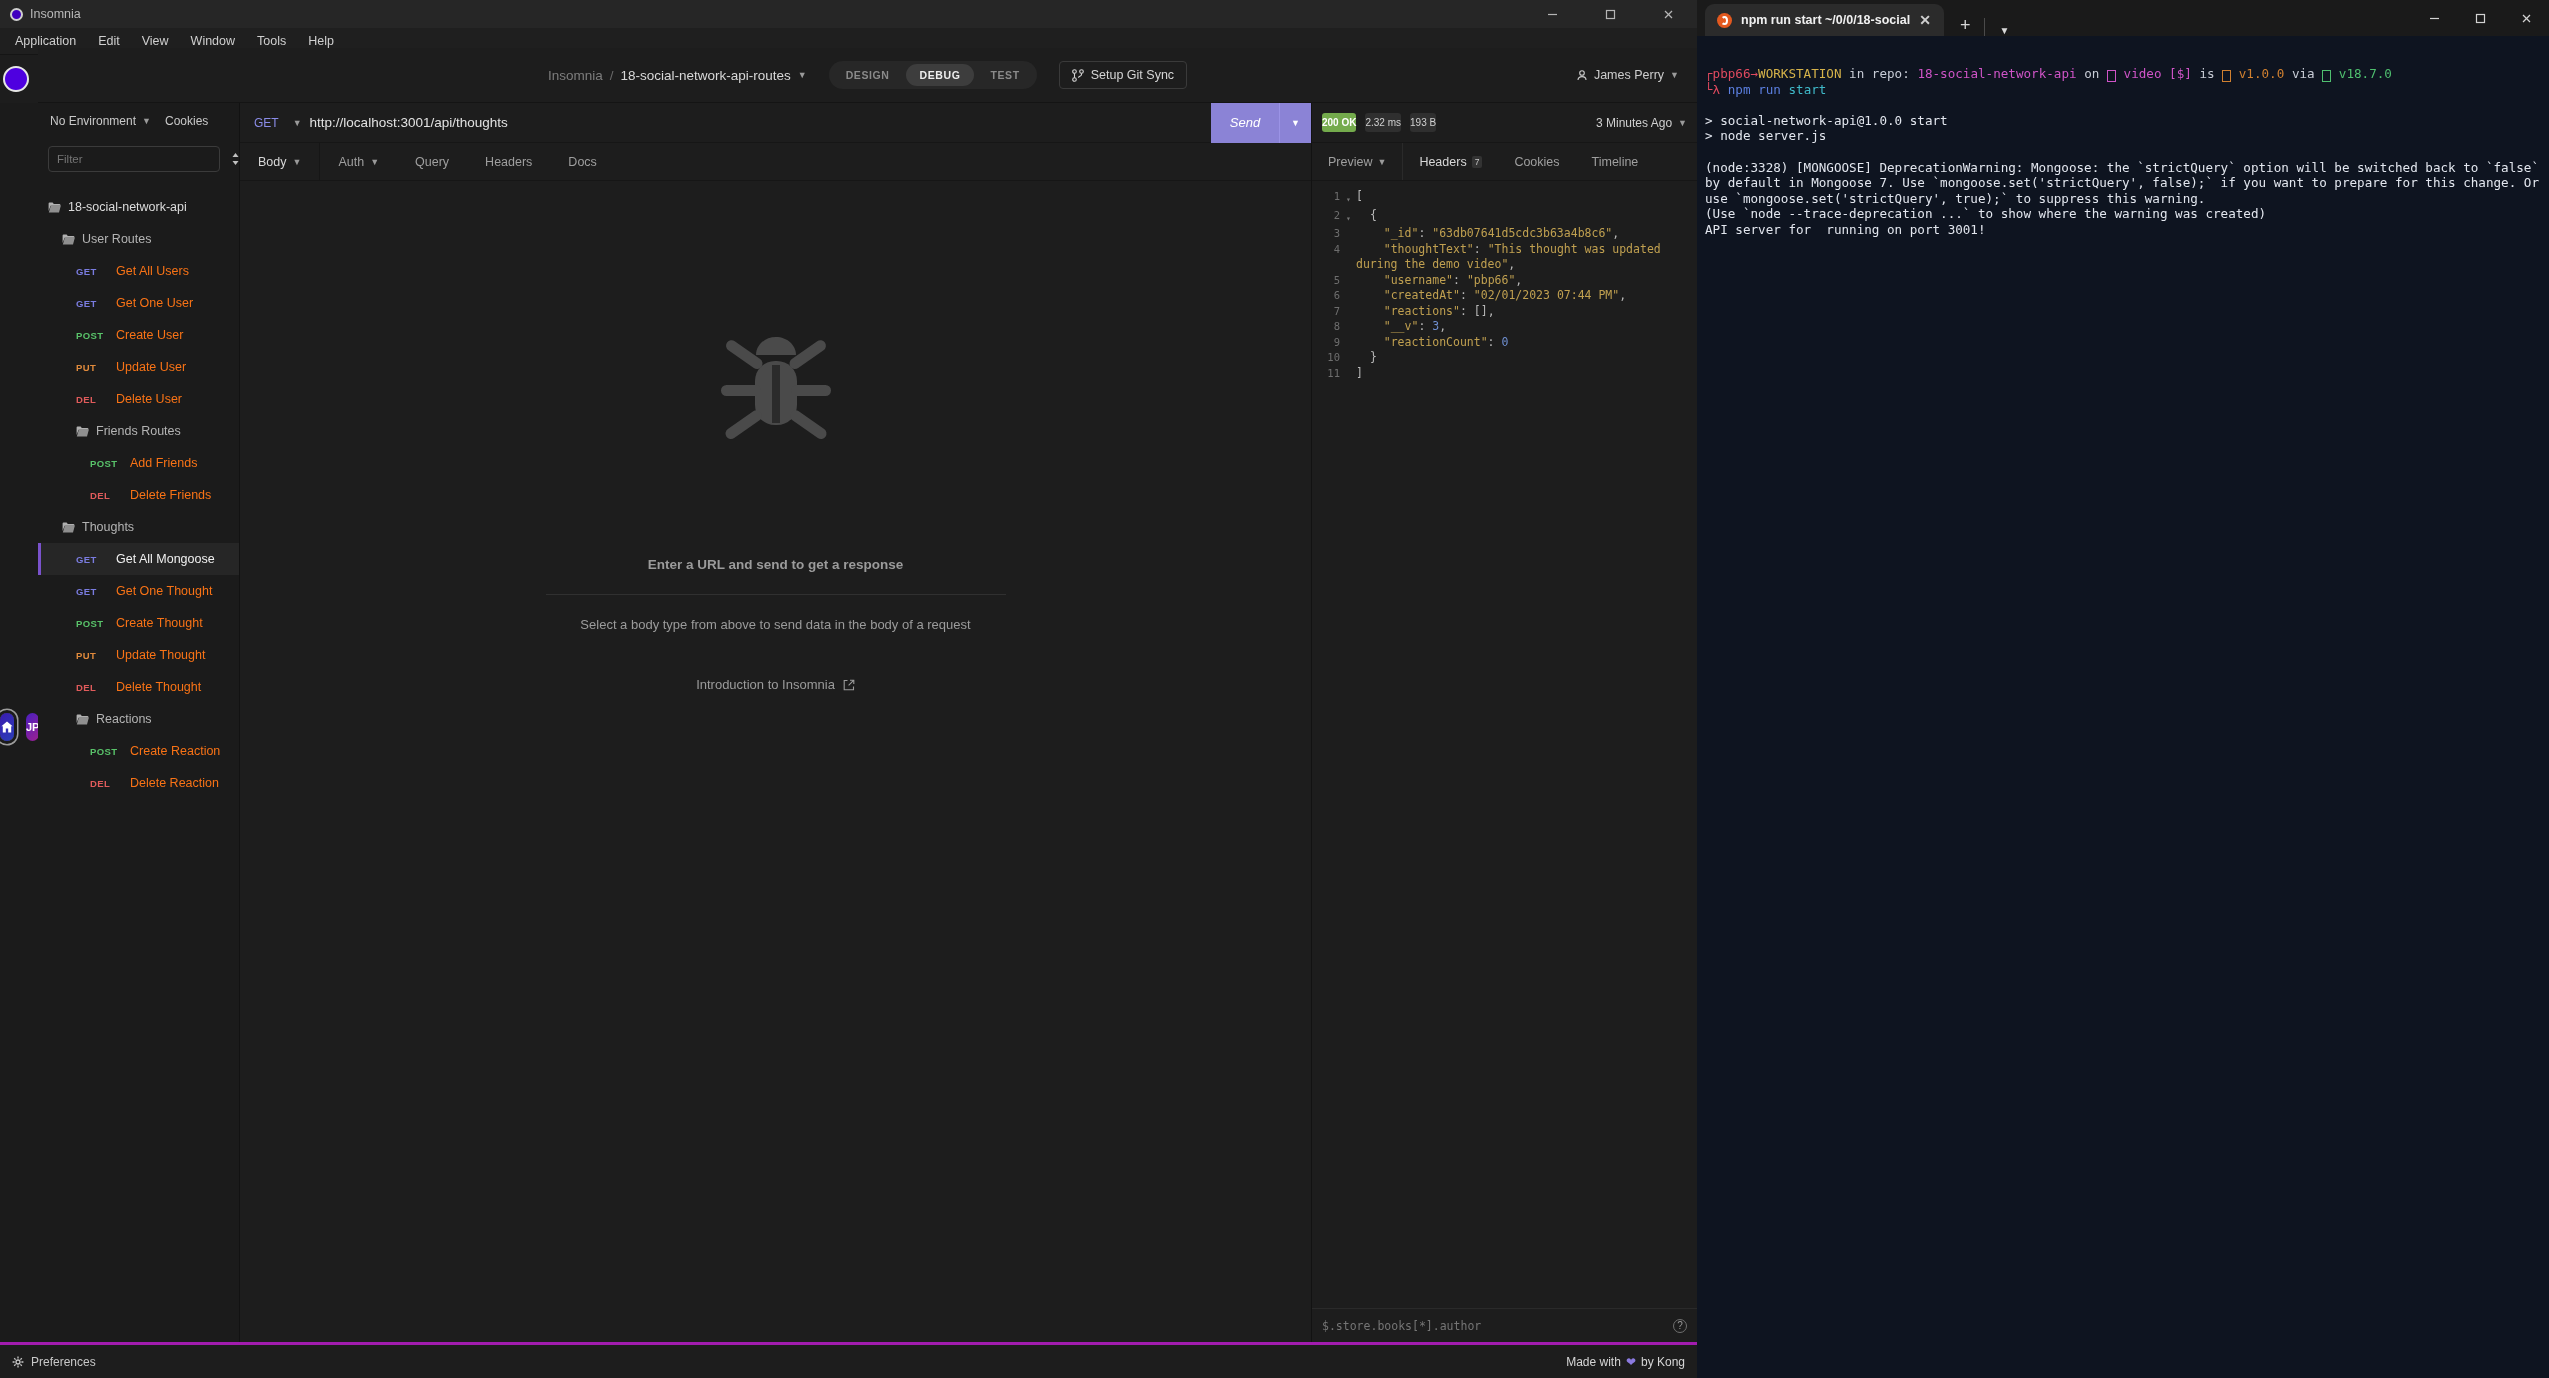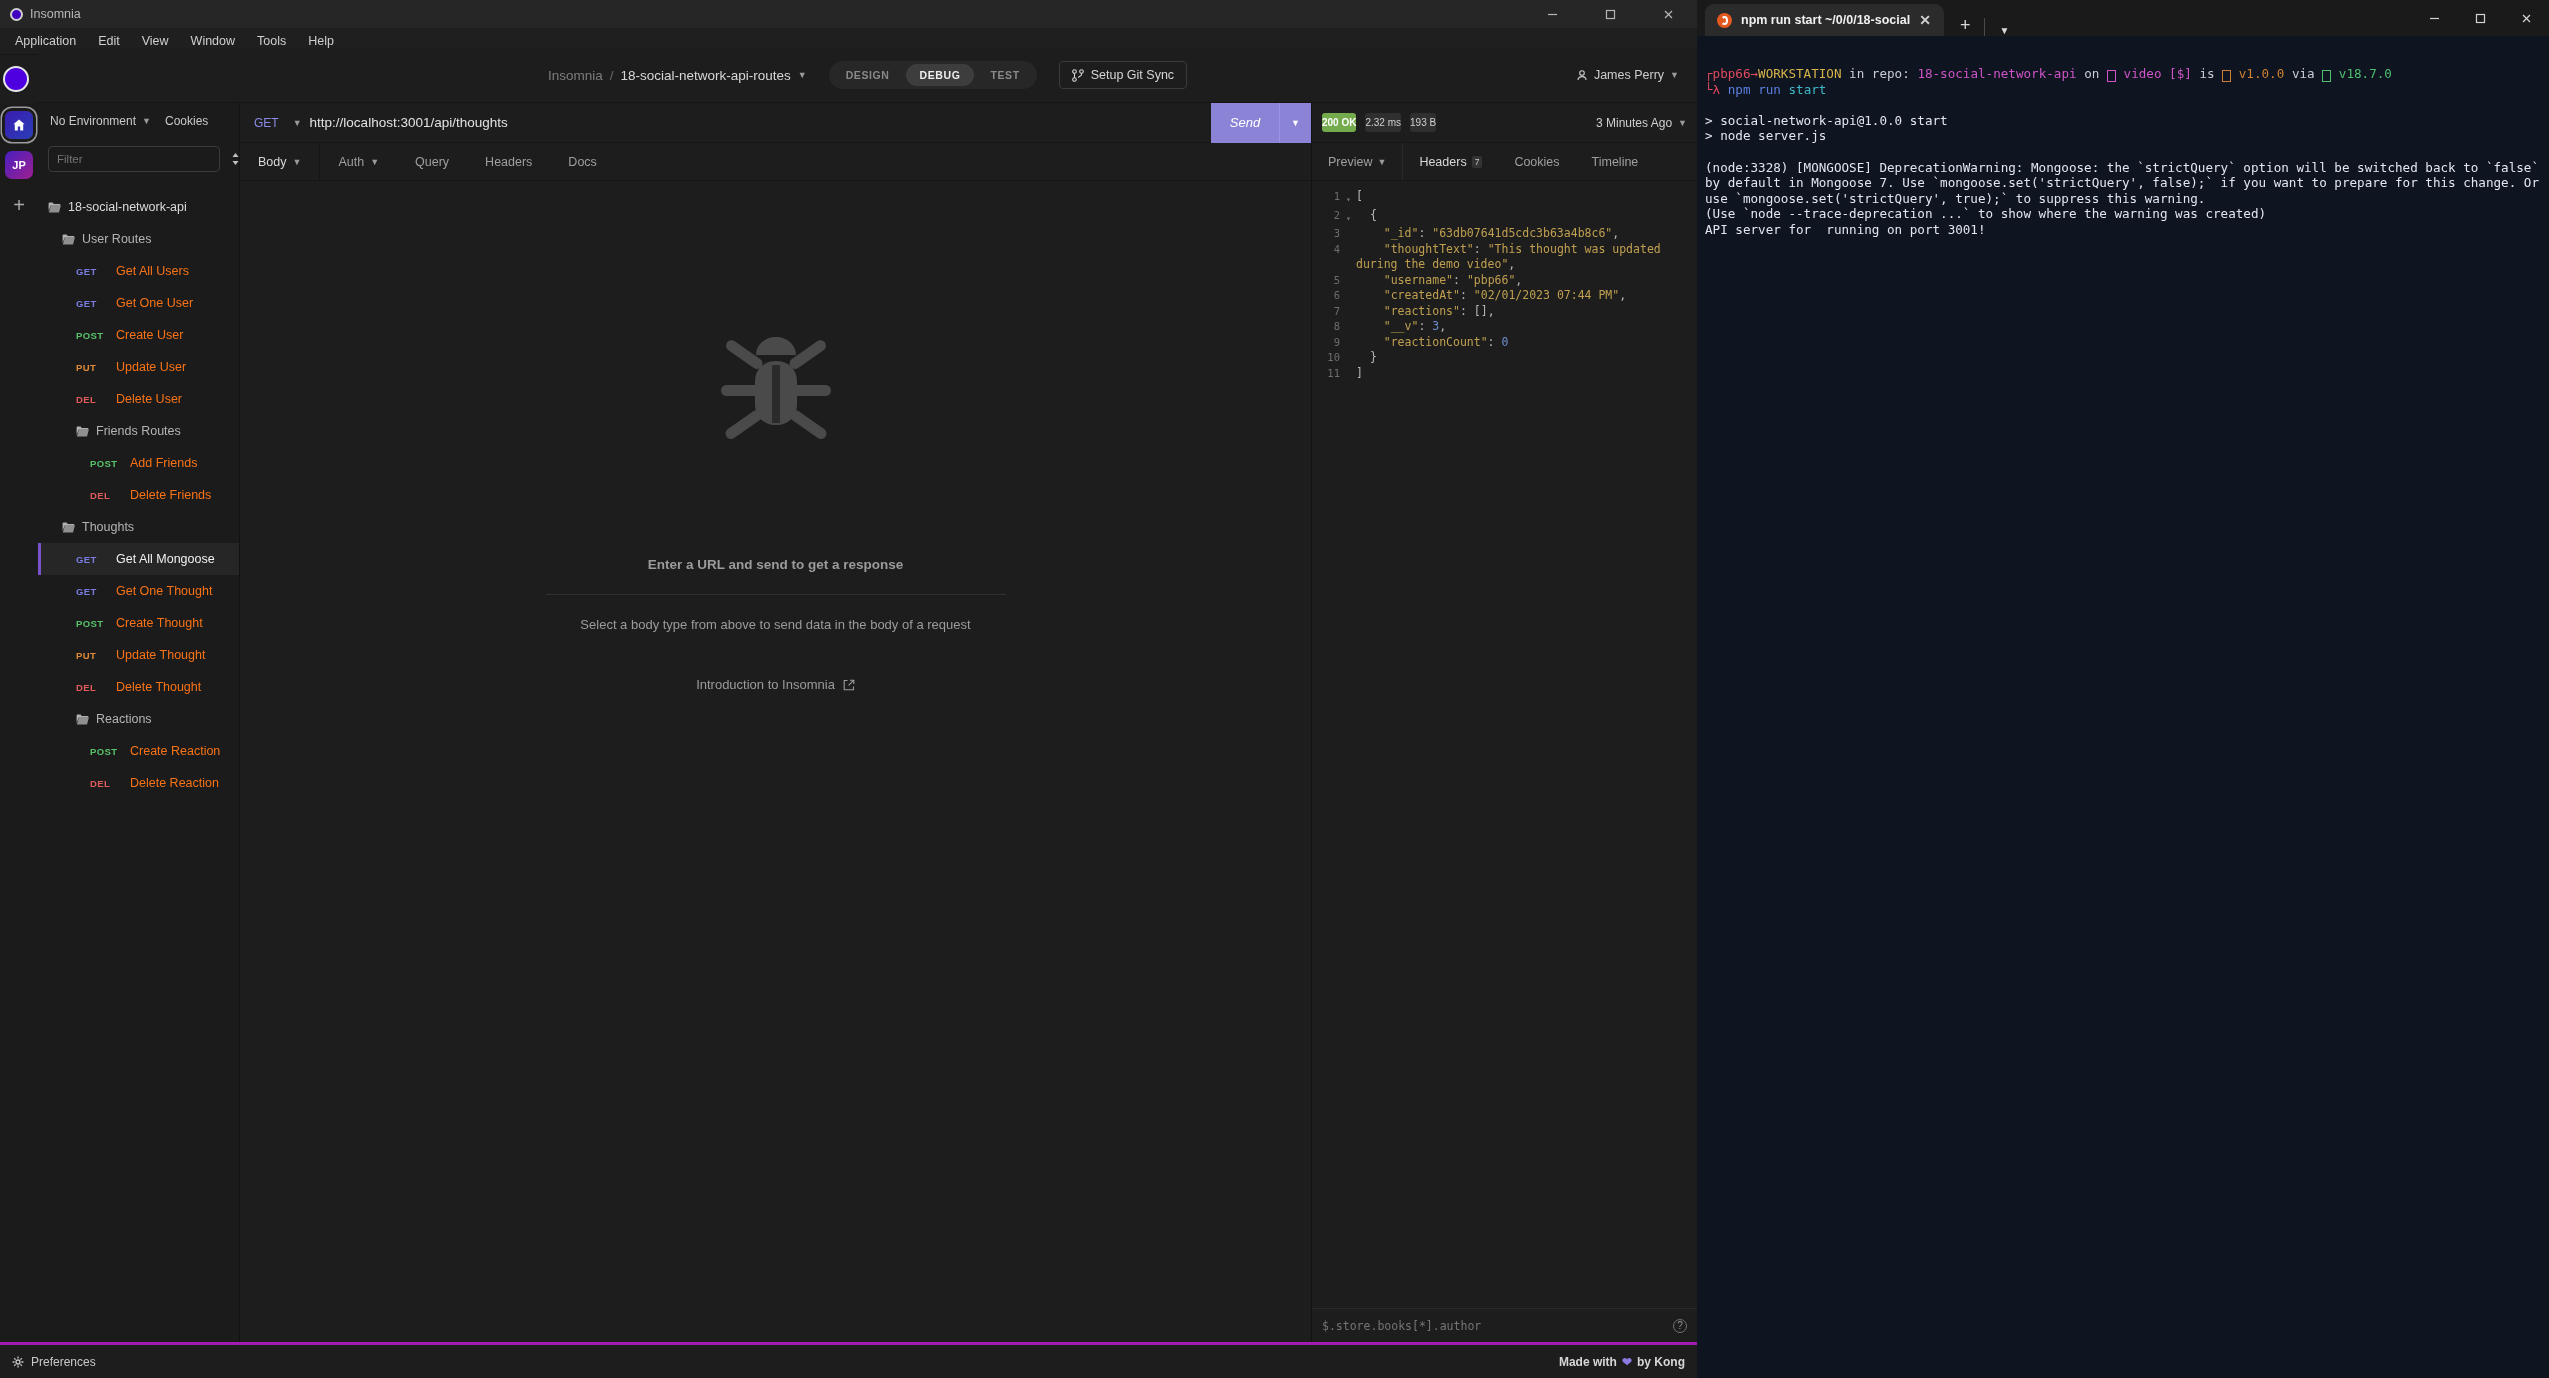--- a/index.html
+++ b/index.html
@@ -49,21 +49,21 @@
   .logobar { height: 48px; background: #1d1d1d; display: flex; align-items: center; }
   .logobar .big-dot {
     width: 26px; height: 26px; margin-left: 3px;
     border-radius: 50%; border: 2px solid #e6e6e6;
     background: #4e00e0; box-sizing: border-box;
   }
 
   
   .rail {
     position: absolute; left: 0; top: 103px; width: 38px; bottom: 36px;
-    background: #1b1b1b; display: flex; flex-direction: column; align-items: center;
+    background: #1b1b1b; display: flex; flex-direction: row; align-items: center;
     padding-top: 8px; gap: 12px;
   }
   .rail-item {
     width: 28px; height: 28px; border-radius: 7px;
     display: flex; align-items: center; justify-content: center;
     font-size: 11px; font-weight: bold; color: #fff;
   }
   .rail-home {
     background: linear-gradient(135deg,#3a1bb0,#2a3fb8);
     box-shadow: 0 0 0 3px #1b1b1b, 0 0 0 4.5px #9c9c9c;
@@ -201,21 +201,21 @@
   .q-mark { width: 14px; height: 14px; border-radius: 50%; border: 1px solid #707070;
             color: #9a9a9a; font-size: 10px; line-height: 12px; text-align: center; }
 
   
   .statusbar {
     position: absolute; left: 0; bottom: 0; width: 1697px; height: 36px;
     background: #1d1d1d; border-top: 3px solid #a21caf;
     display: flex; align-items: center; padding: 0 12px;
   }
   .prefs { font-size: 12px; color: #c8c8c8; display: flex; align-items: center; gap: 7px; }
-  .kong { margin-left: auto; font-size: 12px; color: #d6d6d6; font-weight: bold;
+  .kong { margin-left: auto; font-size: 12px; color: #d6d6d6; font-weight: normal;
           display: flex; align-items: center; gap: 5px; }
   .heart { color: #8b7ae0; }
 
   
   .terminal {
     position: absolute; left: 1697px; top: 0; width: 852px; height: 1378px;
     background: #0e1420;
   }
   .term-tabbar { height: 36px; background: #1a1a1a; display: flex; align-items: flex-end; }
   .term-tab {

